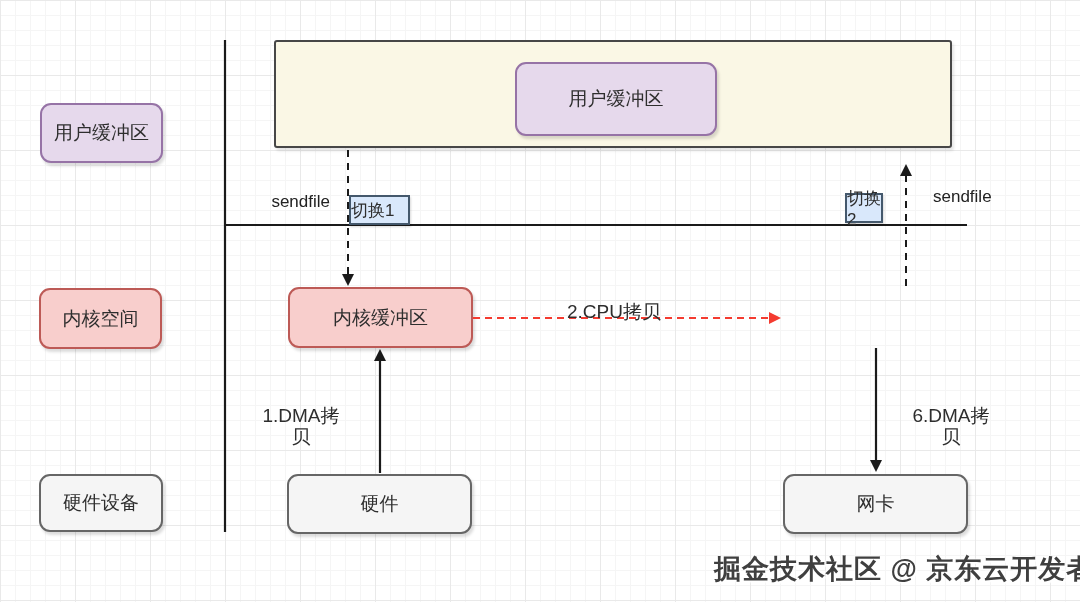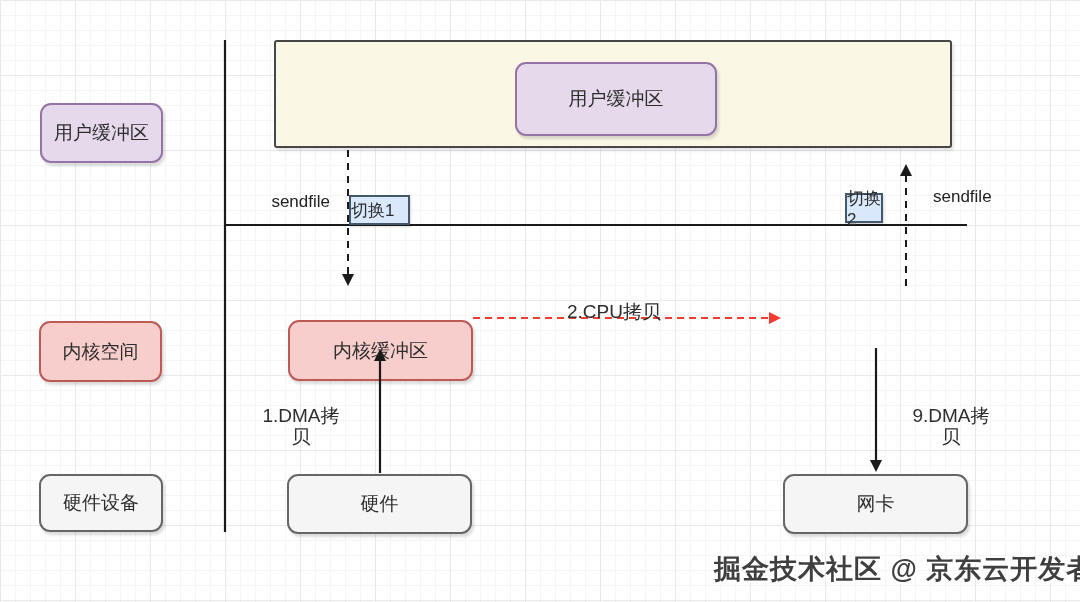--- a/index.html
+++ b/index.html
@@ -18,21 +18,21 @@
   svg.layer { position:absolute; left:0; top:0; pointer-events:none; }
   .under { z-index:1; }
   .over  { z-index:3; }
 
   .node {
     position:absolute; display:flex; align-items:center; justify-content:center;
     border:2px solid; border-radius:11px; font-size:19px; color:#2e2e2e;
     box-shadow:2px 3px 3px rgba(0,0,0,0.14); z-index:2; text-align:center;
   }
   .purple { background:#e6d9ec; border-color:#9673a6; }
-  .red    { background:#f8cecc; border-color:#bd5a56;margin-top:33px; }
+  .red    { background:#f8cecc; border-color:#bd5a56; }
   .gray   { background:#f5f5f5; border-color:#666666; }
 
   .buffer-container {
     position:absolute; left:274px; top:40px; width:678px; height:108px;
     background:#faf7e5; border:2px solid #474747; border-radius:3px;
     box-shadow:2px 3px 3px rgba(0,0,0,0.10); z-index:2;
   }
   .user-buffer   { left:515px; top:62px;  width:202px; height:74px; }
   .lane-user     { left:40px;  top:103px; width:123px; height:60px; }
   .lane-kernel   { left:39px;  top:288px; width:123px; height:61px; }
@@ -122,17 +122,17 @@
     <line x1="380" y1="473" x2="380" y2="359" stroke="#1a1a1a" stroke-width="2.2" marker-end="url(#mBlack)"></line>
     <line x1="876" y1="348" x2="876" y2="462" stroke="#1a1a1a" stroke-width="2.2" marker-end="url(#mBlack)"></line>
     <line x1="473" y1="318" x2="771" y2="318" stroke="#f43b30" stroke-width="2.2" stroke-dasharray="7 5" marker-end="url(#mRed)"></line>
   </svg>
 
   <div class="txt sendfile-left">sendfile</div>
   <div class="txt sendfile-right">sendfile</div>
 
   <div class="txt copy-label copy1">1.DMA拷贝</div>
   <div class="txt copy-label copy2">2.CPU拷贝</div>
-  <div class="txt copy-label copy3">9.DMA拷贝</div>
+  <div class="txt copy-label copy3">6.DMA拷贝</div>
 
   <div class="watermark">掘金技术社区 @ 京东云开发者</div>
 
 </div>
 
 </body></html>

